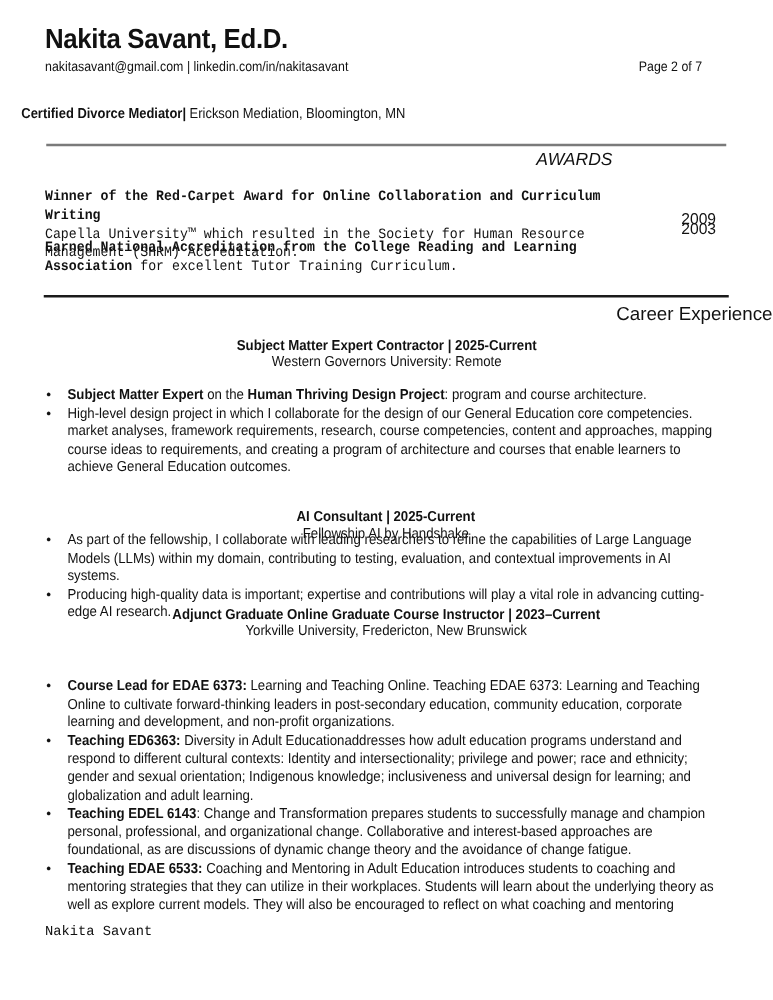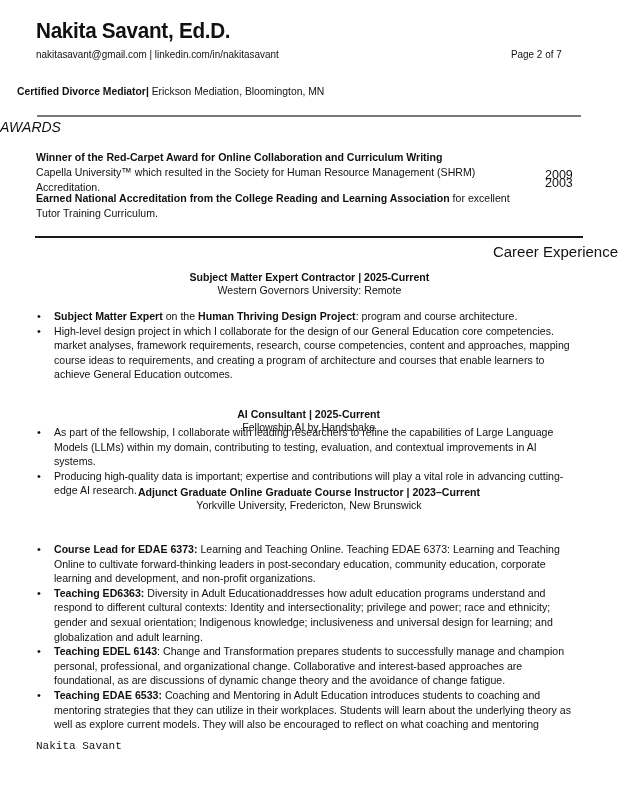--- a/index.html
+++ b/index.html
@@ -22,25 +22,25 @@
     transform: scaleX(0.9); transform-origin: left top; white-space: nowrap;
   }
   .cert {
     position: absolute; left: 0; width: 618px; top: 85px; 
     font-size: 11.5px; white-space: nowrap;
   }
   .cert .inner { display: inline-block; transform: scaleX(0.9); }
   .rule-gray { position: absolute; left: 37px; width: 544px; top: 115px; height: 2px; background: #7a7a7a; }
   .rule-dark { position: absolute; left: 35px; width: 548px; top: 236px; height: 2px; background: #1a1a1a; }
   .awards-title {
-    position: absolute; left: 0; width: 490px; top: 119px; text-align: left;
+    position: absolute; left: 0; width: 490px; top: 119px; text-align: right;
     font-size: 14px; font-style: italic;
   }
   .award-block {
-    position: absolute; left: 36px; width: 490px; font-size: 11.5px; line-height: 15px;
+    position: absolute; left: 36px; width: 490px; font-size: 11.5px; line-height: 15px; font-family: Liberation Mono, monospace;
   }
   .award-block .inner { transform: scaleX(0.92); transform-origin: left top; width: 535px; }
   .award-year {
     position: absolute; left: 545px; font-size: 12.5px; font-family: "Liberation Sans", sans-serif;
   }
   .section-title {
     position: absolute; left: 0; width: 618px; top: 243px; text-align: right;
     font-size: 15px;
   }
   .job-head {

